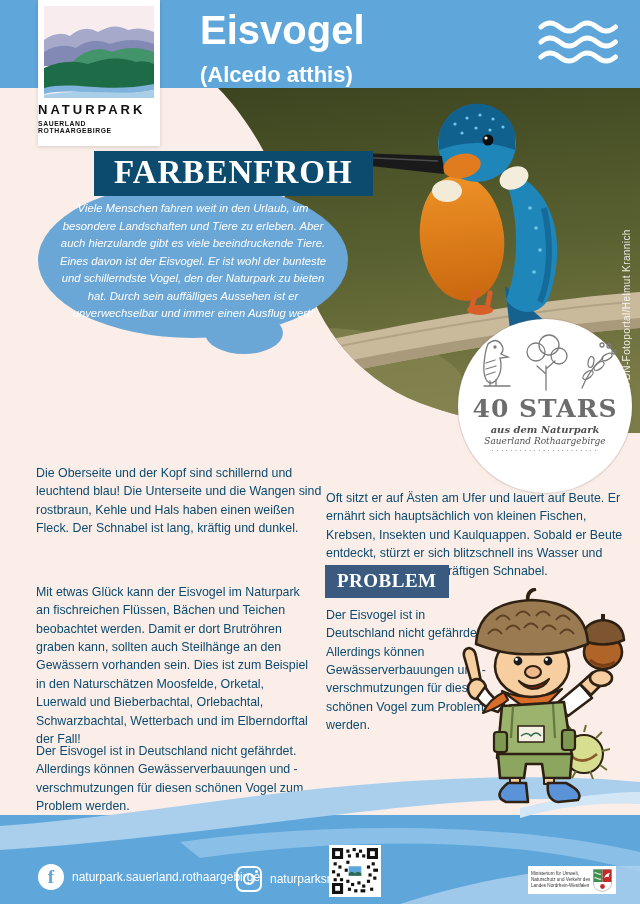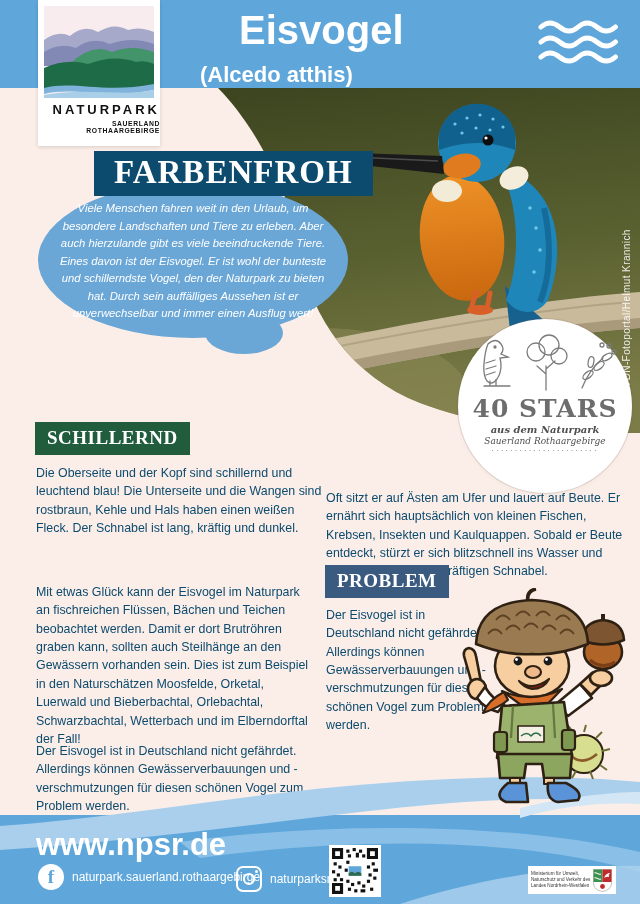--- a/index.html
+++ b/index.html
@@ -2,27 +2,27 @@
 <html><head>
 <meta charset="utf-8">
 <style>
   html,body{margin:0;padding:0;}
   body{font-family:"Liberation Sans",sans-serif;}
   .page{position:relative;width:640px;height:904px;background:#FBEEE8;overflow:hidden;}
 
   
   .header-band{position:absolute;left:0;top:0;width:640px;height:88px;background:#5FA7DB;}
   .logo-card{position:absolute;left:38px;top:0;width:122px;height:146px;background:#fff;
-             box-shadow:0 1px 4px rgba(0,0,0,.15);z-index:6;text-align:right;}
+             box-shadow:0 1px 4px rgba(0,0,0,.15);z-index:6;text-align:left;}
   .logo-art{position:absolute;left:6px;top:6px;width:110px;height:92px;}
   .logo-line1{position:absolute;left:0;top:102px;width:122px;font-weight:bold;font-size:13px;
               letter-spacing:3px;color:#111;}
   .logo-line2{position:absolute;left:0;top:120px;width:122px;font-weight:bold;font-size:6.8px;
               letter-spacing:.6px;color:#111;}
-  .title{position:absolute;left:200px;top:8px;font-size:40px;font-weight:bold;color:#fff;z-index:2;margin-left:39px;}
+  .title{position:absolute;left:200px;top:8px;font-size:40px;font-weight:bold;color:#fff;z-index:2;}
   .subtitle{position:absolute;left:200px;top:62px;font-size:22px;font-weight:bold;color:#fff;z-index:2;}
   .hdr-waves{position:absolute;left:538px;top:18px;width:84px;height:48px;z-index:2;}
 
   
   .photo{position:absolute;left:200px;top:88px;width:440px;height:345px;z-index:1;}
   .photo-credit{position:absolute;right:8px;top:14px;height:300px;writing-mode:vertical-rl;
                 transform:rotate(180deg);color:rgba(255,255,255,.88);font-size:10px;
                 letter-spacing:.4px;display:flex;align-items:center;}
 
   
@@ -189,21 +189,20 @@
           <circle cx="144" cy="22" r="2"></circle>
           <circle cx="132" cy="15" r="2"></circle>
       </g>
     </svg>
     <div class="badge-title">40 STARS</div>
     <div class="badge-sub">aus dem Naturpark</div>
     <div class="badge-region">Sauerland Rothaargebirge</div>
     <div class="badge-dots">·······················</div>
   </div>
 
-  <div class="hdr-box green" style="left:35px;top:422px;">SCHILLERND</div>
   <div class="body-text" style="left:36px;top:464px;width:286px;">Die Oberseite und der Kopf sind schillernd und leuchtend blau! Die Unterseite und die Wangen sind rostbraun, Kehle und Hals haben einen weißen Fleck. Der Schnabel ist lang, kräftig und dunkel.</div>
 
   <div class="body-text" style="left:36px;top:583px;width:278px;">Mit etwas Glück kann der Eisvogel im Naturpark an fischreichen Flüssen, Bächen und Teichen beobachtet werden. Damit er dort Brutröhren graben kann, sollten auch Steilhänge an den Gewässern vorhanden sein. Dies ist zum Beispiel in den Naturschätzen Moosfelde, Orketal, Luerwald und Bieberbachtal, Orlebachtal, Schwarzbachtal, Wetterbach und im Elberndorftal der Fall!</div>
 
   <div class="body-text" style="left:36px;top:742px;width:284px;">Der Eisvogel ist in Deutschland nicht gefährdet. Allerdings können Gewässerverbauungen und -verschmutzungen für diesen schönen Vogel zum Problem werden.</div>
 
   <div class="body-text" style="left:326px;top:489px;width:304px;">Oft sitzt er auf Ästen am Ufer und lauert auf Beute. Er ernährt sich hauptsächlich von kleinen Fischen, Krebsen, Insekten und Kaulquappen. Sobald er Beute entdeckt, stürzt er sich blitzschnell ins Wasser und packt sie mit seinem kräftigen Schnabel.</div>
 
   <div class="hdr-box navy" style="left:325px;top:565px;">PROBLEM</div>
   <div class="body-text" style="left:326px;top:606px;width:162px;">Der Eisvogel ist in Deutschland nicht gefährdet. Allerdings können Gewässerverbauungen und -verschmutzungen für diesen schönen Vogel zum Problem werden.</div>
@@ -262,21 +261,20 @@
     </g>
   </svg>
 
   <div class="footer-blue"></div>
   <svg class="footer-waves" viewBox="0 0 640 130">
     <path d="M0,52 C140,42 270,14 430,6 C510,2 580,2 640,8 L640,30 C560,20 460,26 360,38 C240,52 120,68 0,76 Z" fill="#A9CFEC"></path>
     <path d="M180,68 C340,46 520,50 640,78 L640,98 C520,64 360,62 200,84 Z" fill="#8FC2E8" opacity=".9"></path>
     <path d="M400,130 C480,104 570,90 640,92 L640,130 Z" fill="#A9CFEC" opacity=".85"></path>
     <path d="M520,34 C560,24 610,18 640,18 L640,30 C600,28 560,32 520,44 Z" fill="#D2E6F5"></path>
   </svg>
-  <div class="website">www.npsr.de</div>
   <div class="social fb-row">
     <div class="fb-icon">f</div>
     <span>naturpark.sauerland.rothaargebirge</span>
   </div>
   <div class="social ig-row">
     <div class="ig-icon"></div>
     <span>naturparksr</span>
   </div>
   <svg class="qr" viewBox="0 0 29 29">
     <rect width="29" height="29" fill="#fff"></rect>

